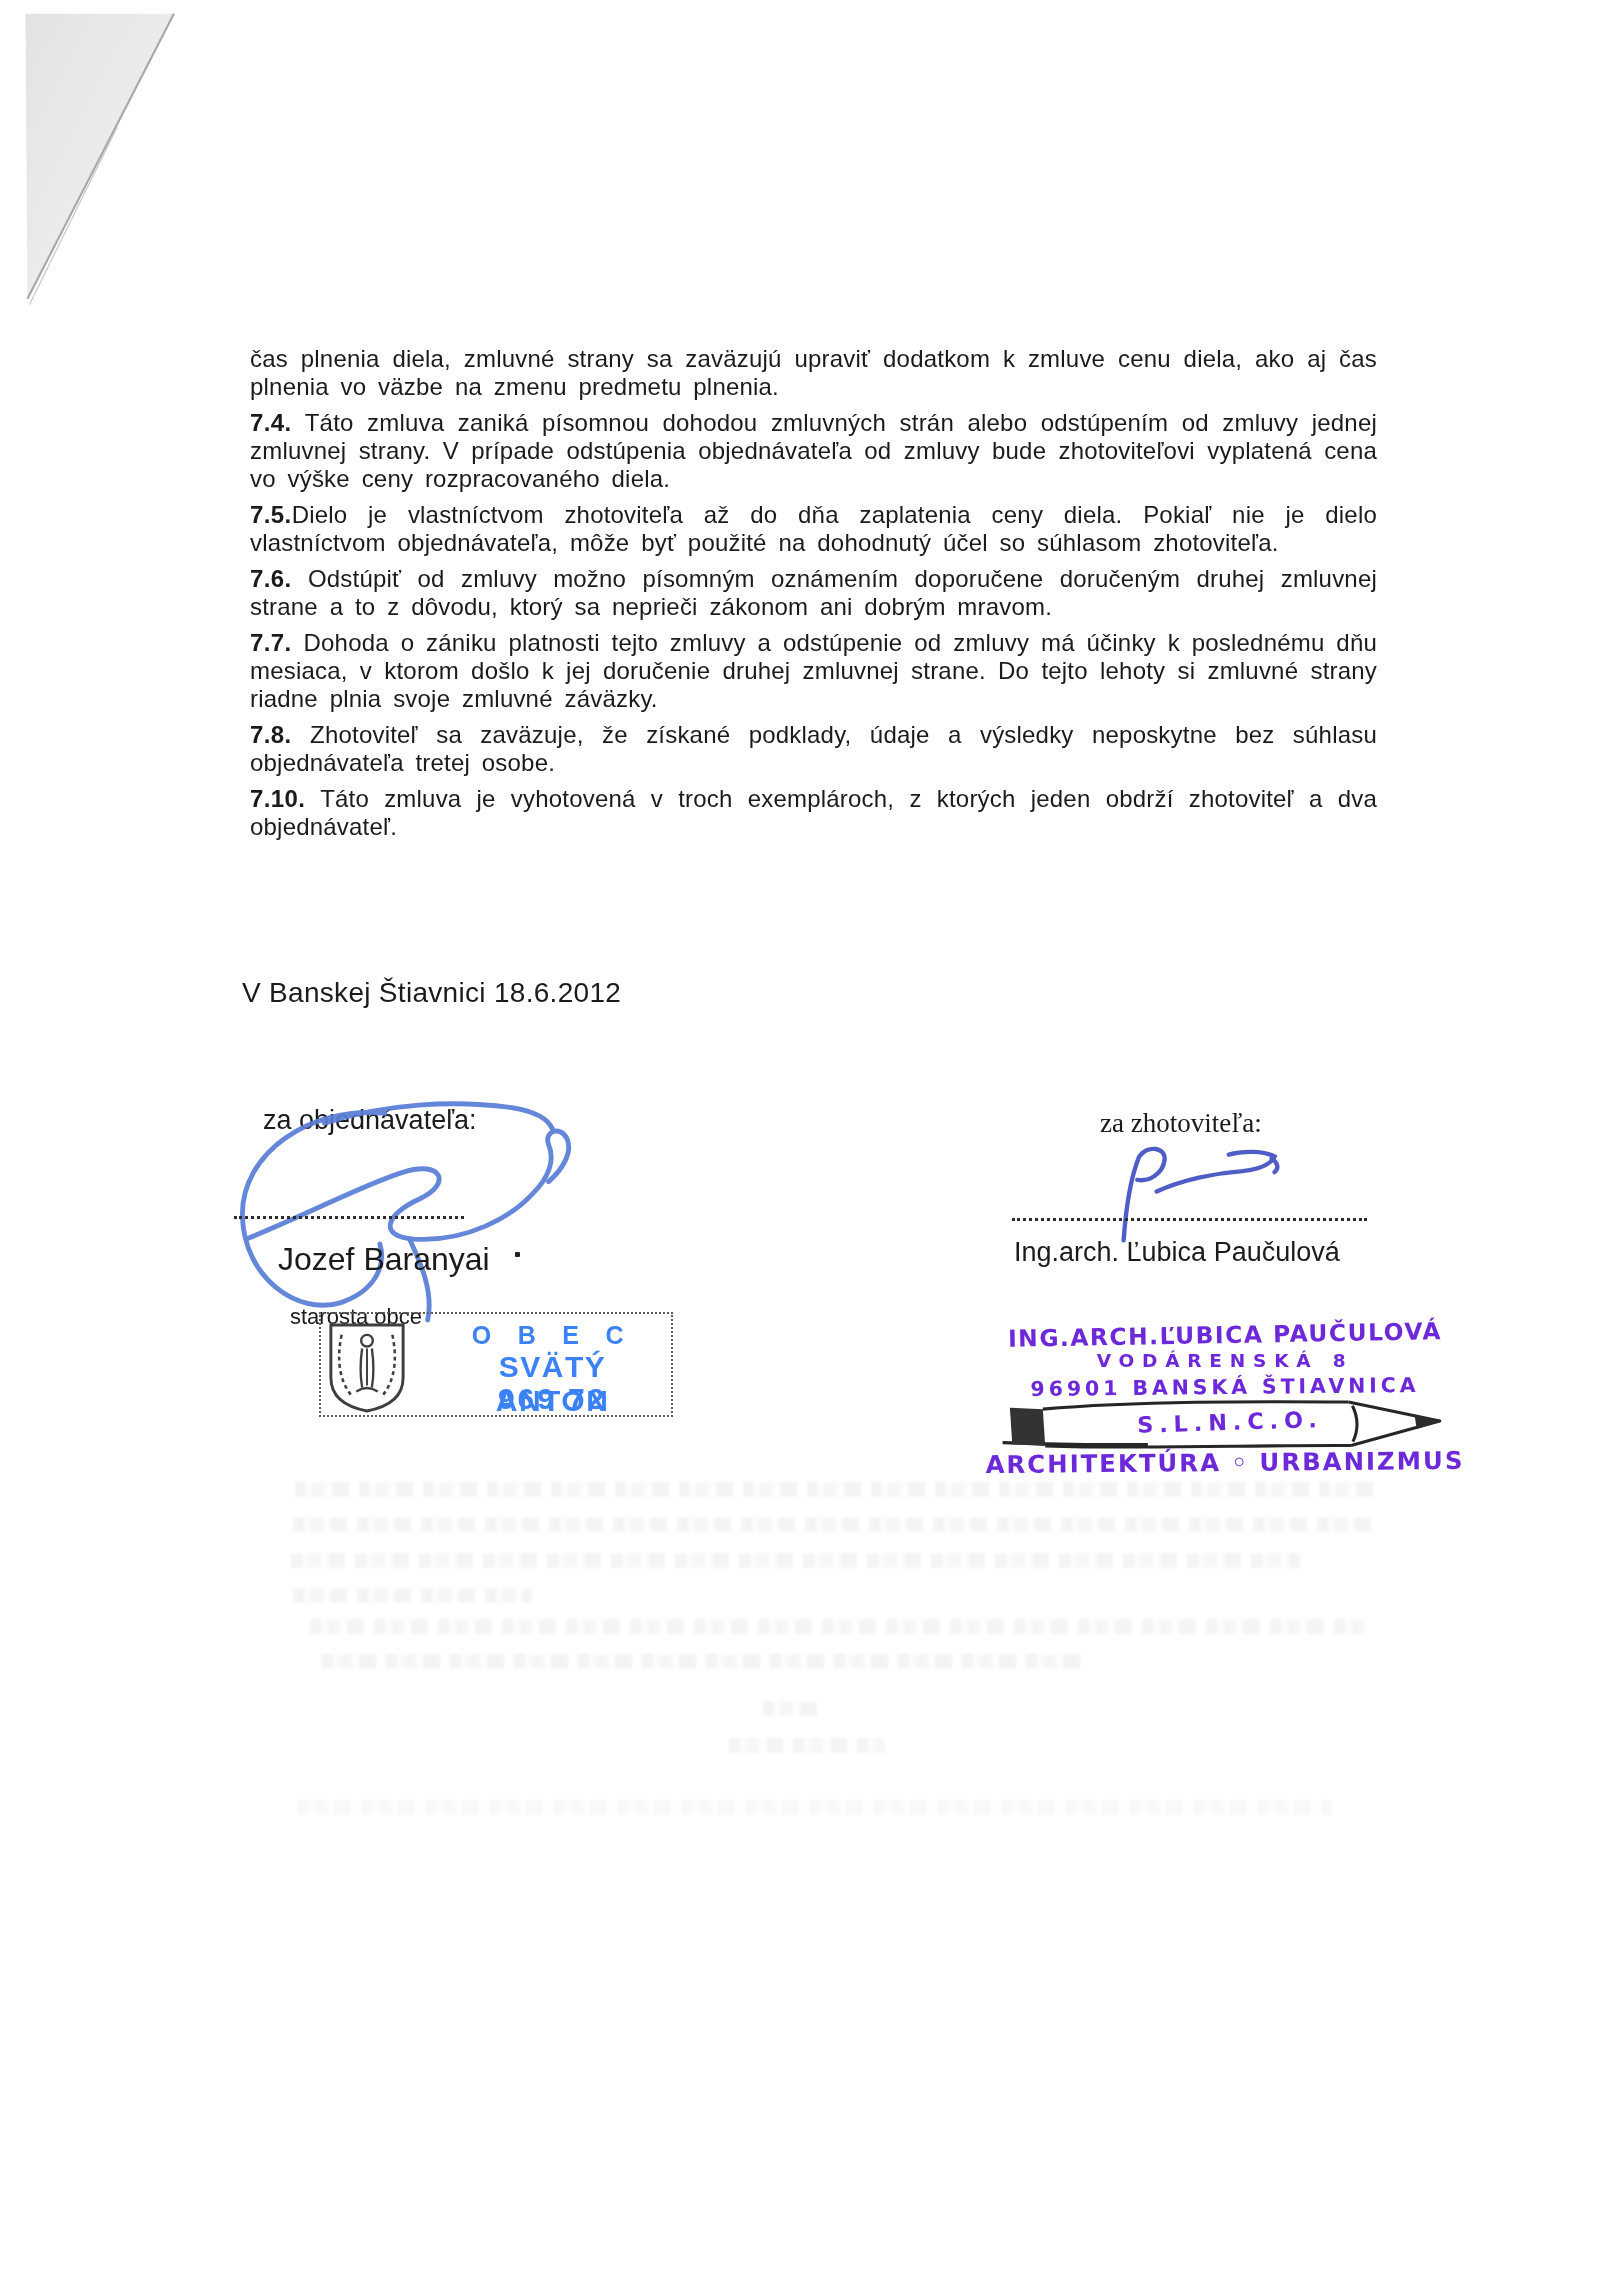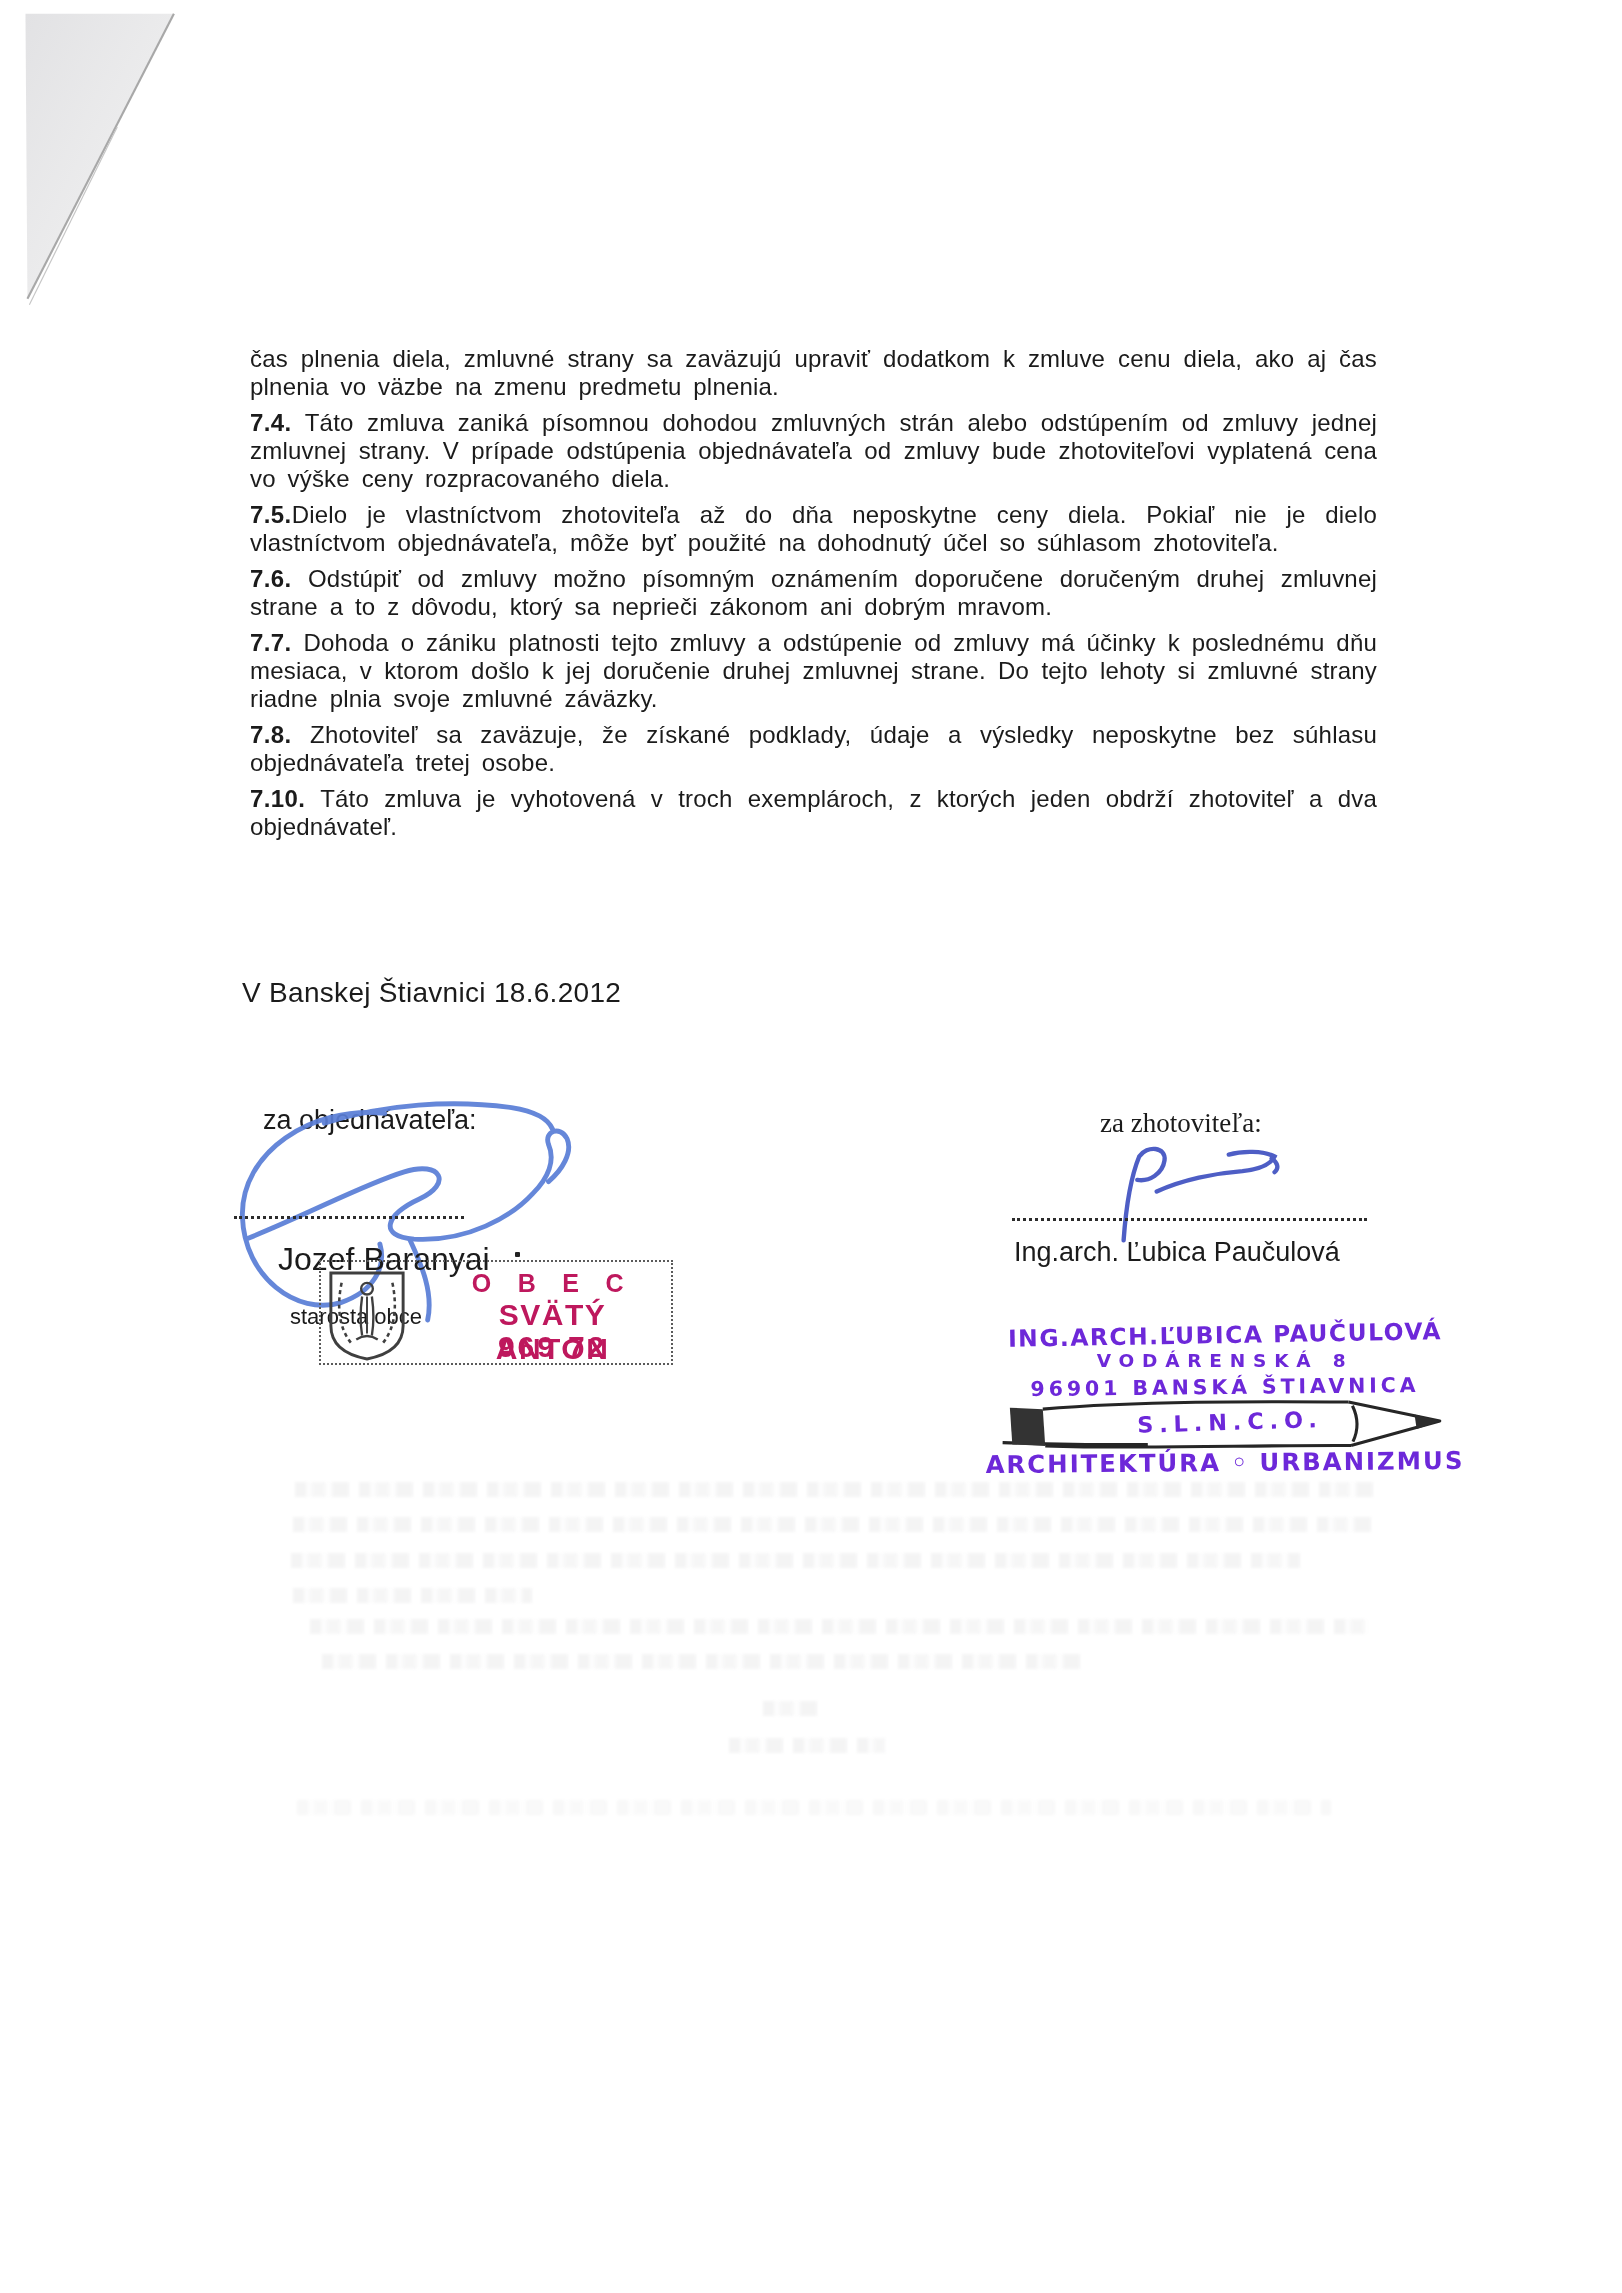--- a/index.html
+++ b/index.html
@@ -44,23 +44,23 @@
   .sig-name{position:absolute;font-size:32px;}
   .sig-name.left{left:278px;top:1241px;}
   .sig-name.right{left:1014px;top:1237px;font-size:27px;}
   .sig-title{position:absolute;left:290px;top:1280px;font-size:22px;margin-top:24px;}
   .stray-dot{position:absolute;left:515px;top:1252px;width:4.9px;height:4.9px;background:#222;border-radius:1px;}
   .sig-svg{position:absolute;}
   .sig-svg.left{left:219px;top:1090px;}
   .sig-svg.right{left:1100px;top:1139px;}
   
   .stamp-obec{
-    position:absolute;left:319px;top:1260px;width:354px;height:105px;
+    position:absolute;left:319px;top:1312px;width:354px;height:105px;
     border:2.4px dotted #5a5a5a;box-sizing:border-box;
-    color:#be185d;
+    color:#3b82f6;
   }
   .stamp-obec .shield{position:absolute;left:4.9px;top:6.8px;}
   .stamp-obec .txt{position:absolute;left:117px;right:3.9px;text-align:center;}
   .stamp-obec .l1{top:6.8px;font-size:25px;font-weight:600;letter-spacing:9.8px;}
   .stamp-obec .l2{top:36px;font-size:30px;font-weight:bold;letter-spacing:1.5px;}
   .stamp-obec .l3{top:68px;font-size:30px;font-weight:bold;letter-spacing:2.9px;}
   
   .stamp-arch{
     position:absolute;left:983px;top:1315px;width:484px;height:166px;
     color:#6d28d9;font-family:"DejaVu Sans", sans-serif;font-weight:bold;
@@ -87,21 +87,21 @@
       </linearGradient>
     </defs>
     <polygon points="26,14 178,14 28,306" fill="url(#foldg)"></polygon>
     <line x1="178" y1="14" x2="28" y2="306" stroke="#a8a8a8" stroke-width="2.2"></line>
     <line x1="120" y1="130" x2="30" y2="312" stroke="#c6c6c6" stroke-width="1.2"></line>
   </svg>
 
   <div class="contract-text">
     <p><b></b><span>čas plnenia diela, zmluvné strany sa zaväzujú upraviť dodatkom k zmluve cenu diela, ako aj čas plnenia vo väzbe na zmenu predmetu plnenia.</span></p>
     <p><b>7.4.</b><span> Táto zmluva zaniká písomnou dohodou zmluvných strán alebo odstúpením od zmluvy jednej zmluvnej strany. V prípade odstúpenia objednávateľa od zmluvy bude zhotoviteľovi vyplatená cena vo výške ceny rozpracovaného diela.</span></p>
-    <p><b>7.5.</b><span>Dielo je vlastníctvom zhotoviteľa až do dňa neposkytne ceny diela. Pokiaľ nie je dielo vlastníctvom objednávateľa, môže byť použité na dohodnutý účel so súhlasom zhotoviteľa.</span></p>
+    <p><b>7.5.</b><span>Dielo je vlastníctvom zhotoviteľa až do dňa zaplatenia ceny diela. Pokiaľ nie je dielo vlastníctvom objednávateľa, môže byť použité na dohodnutý účel so súhlasom zhotoviteľa.</span></p>
     <p><b>7.6.</b><span> Odstúpiť od zmluvy možno písomným oznámením doporučene doručeným druhej zmluvnej strane a to z dôvodu, ktorý sa neprieči zákonom ani dobrým mravom.</span></p>
     <p><b>7.7.</b><span> Dohoda o zániku platnosti tejto zmluvy a odstúpenie od zmluvy má účinky k poslednému dňu mesiaca, v ktorom došlo k jej doručenie druhej zmluvnej strane. Do tejto lehoty si zmluvné strany riadne plnia svoje zmluvné záväzky.</span></p>
     <p><b>7.8.</b><span> Zhotoviteľ sa zaväzuje, že získané podklady, údaje a výsledky neposkytne bez súhlasu objednávateľa tretej osobe.</span></p>
     <p><b>7.10.</b><span> Táto zmluva je vyhotovená v troch exemplároch, z ktorých jeden obdrží zhotoviteľ a dva objednávateľ.</span></p>
   </div>
 
   <div class="date-line">V Banskej Štiavnici 18.6.2012</div>
 
   <div class="sig-label left">za objednávateľa:</div>
   <div class="sig-label right">za zhotoviteľa:</div>

